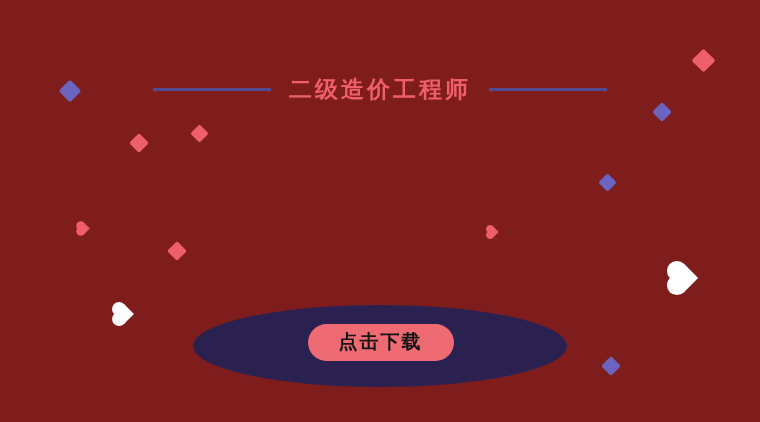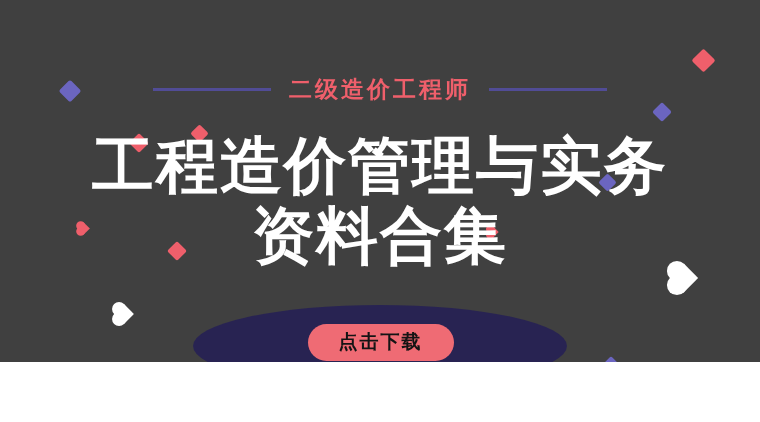--- a/index.html
+++ b/index.html
@@ -7,23 +7,23 @@
     padding: 0;
     background: #ffffff;
   }
   body {
     font-family: "DejaVu Sans", "Liberation Sans", sans-serif;
   }
 
   #poster {
     position: relative;
     width: 760px;
-    height: 362px;
+    height: 422px;
     overflow: hidden;
-    background: #404040;
+    background: #7f1d1d;
   }
 
   
   .ellipse {
     position: absolute;
     left: 193px;
     top: 305px;
     width: 374px;
     height: 82px;
     border-radius: 50%;
@@ -159,22 +159,18 @@
   <div class="heart white h2"></div>
   <div class="heart red   h3"></div>
   <div class="heart red   h4"></div>
 
   <div class="subtitle-row">
     <span class="rule"></span>
     <span class="subtitle">二级造价工程师</span>
     <span class="rule"></span>
   </div>
 
-  <div class="title-block">
-    <div class="title-line title-line-1">工程造价管理与实务</div>
-    <div class="title-line title-line-2">资料合集</div>
-  </div>
 
   <div class="cta-wrap">
     <button class="cta">点击下载</button>
   </div>
 
 </div>
 
 </body></html>

